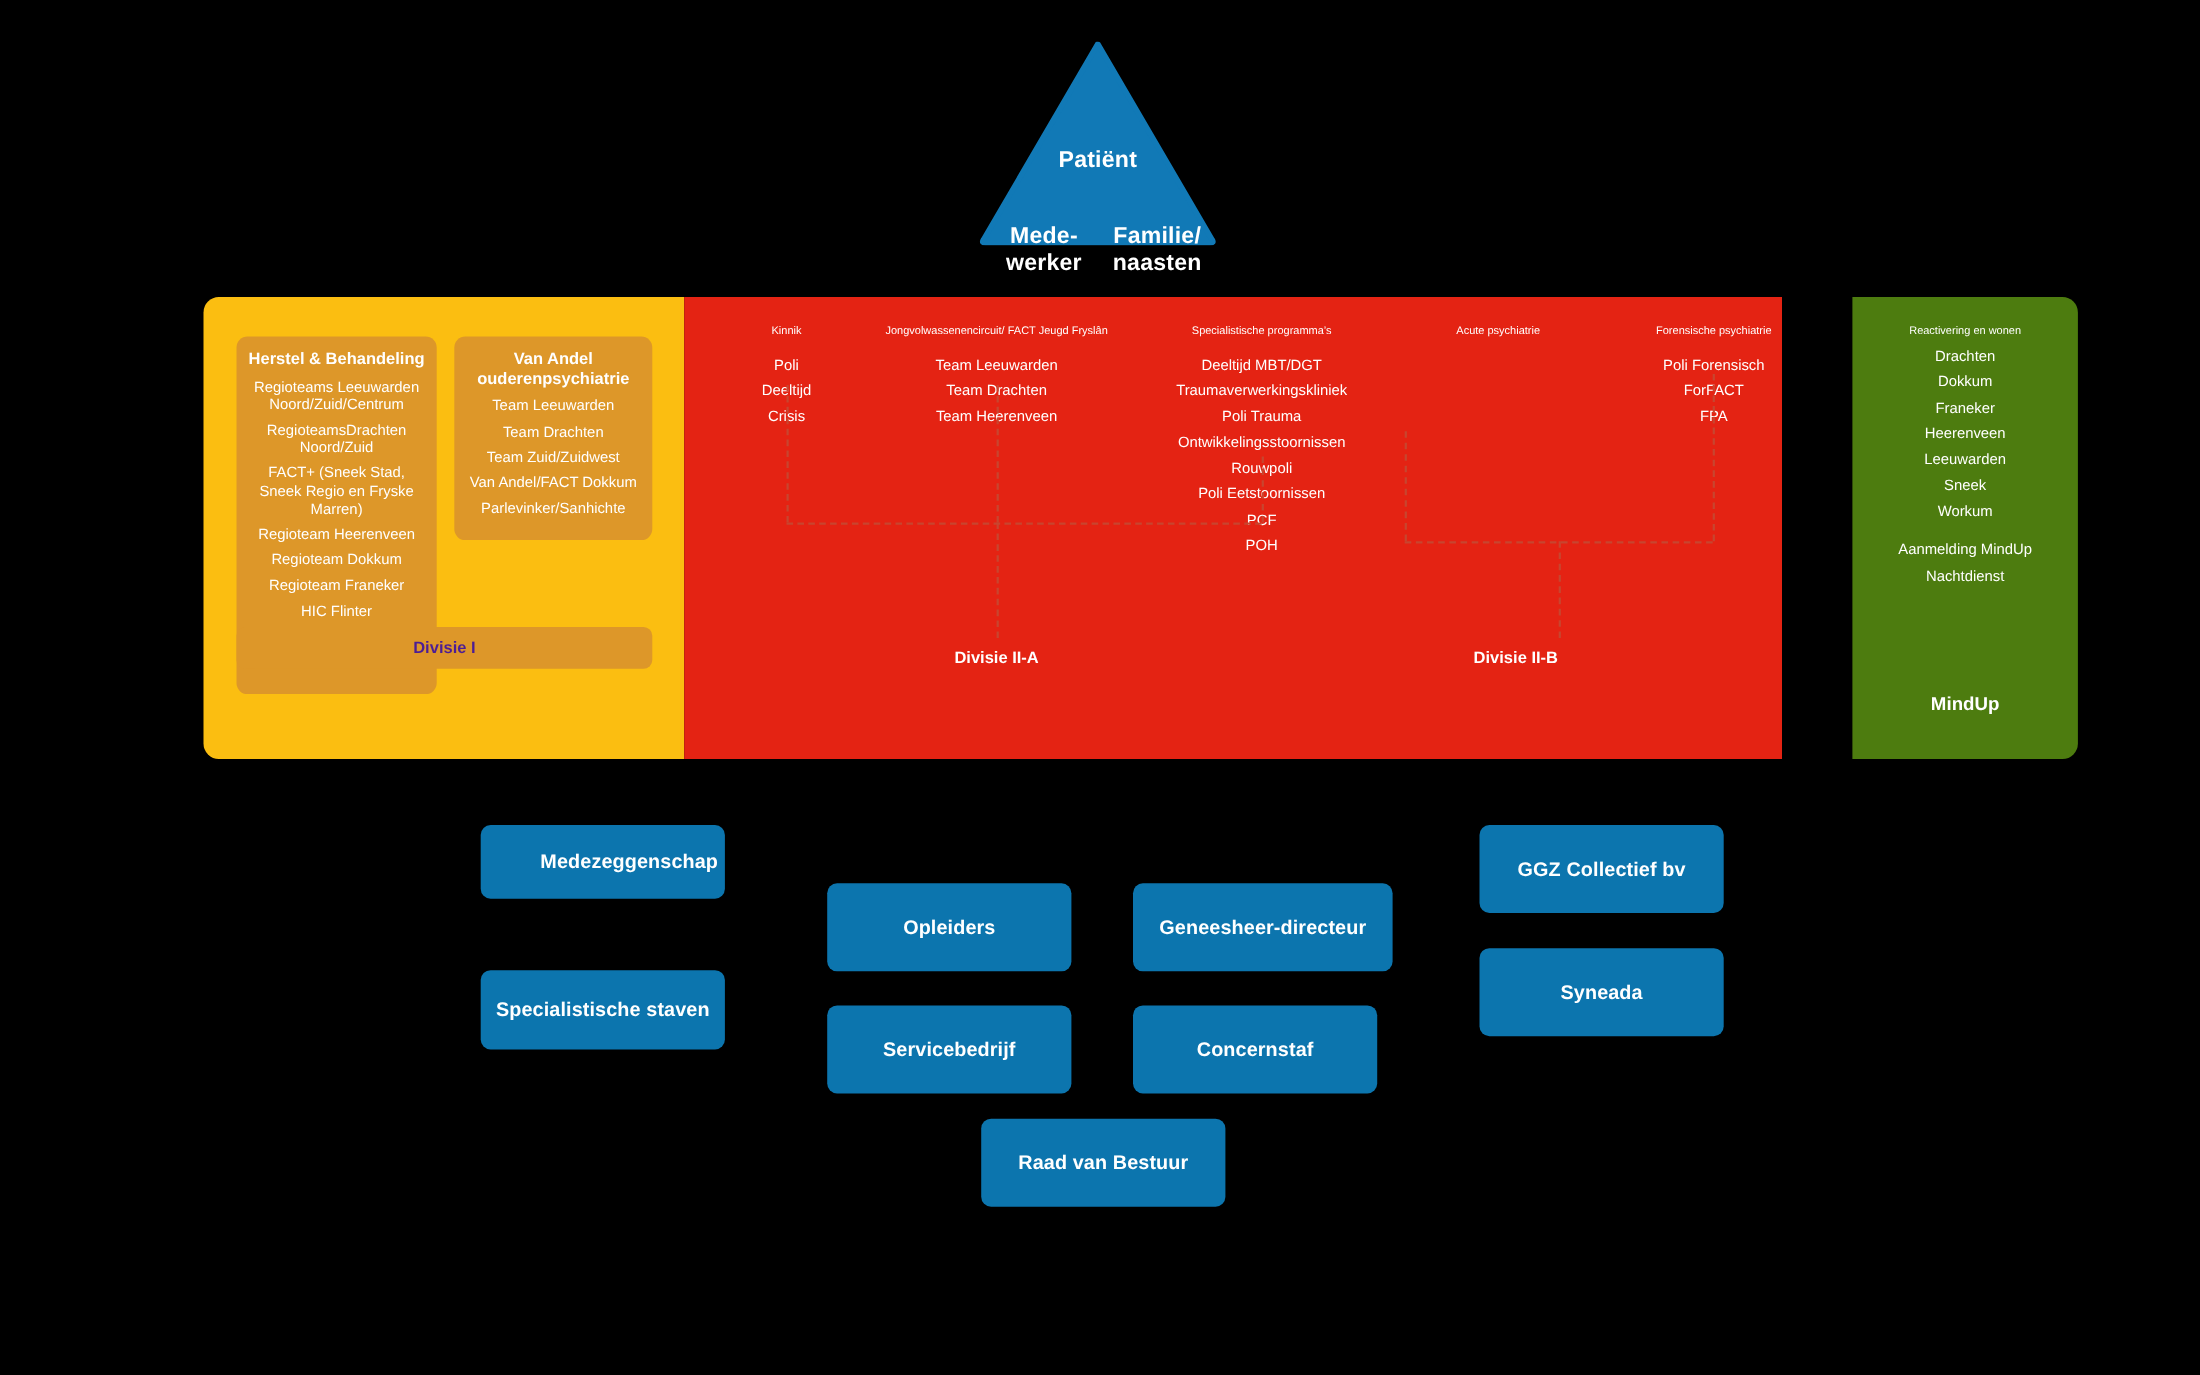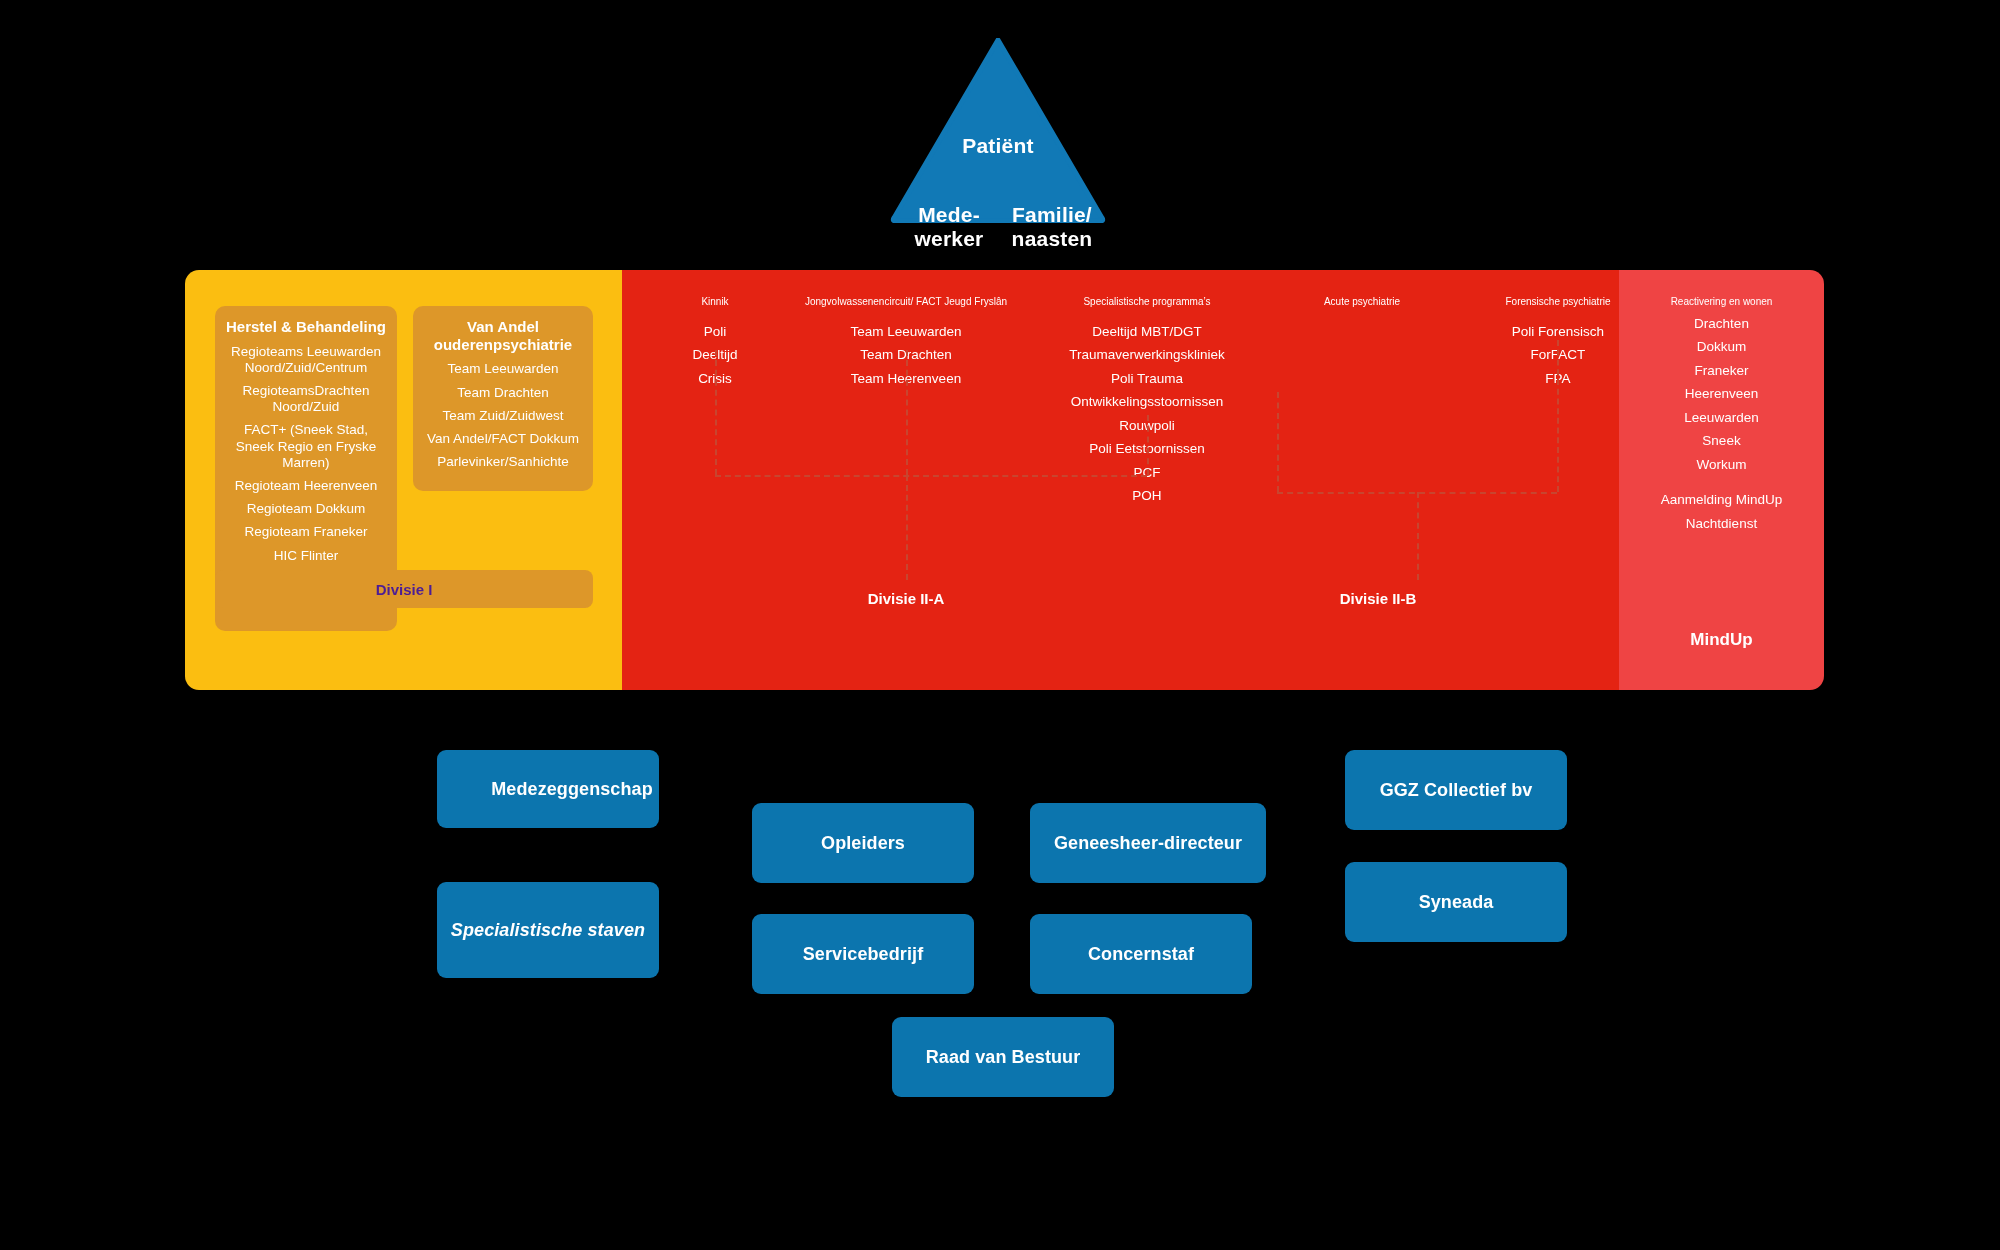--- a/index.html
+++ b/index.html
@@ -28,21 +28,21 @@
   }
   #tri-patient { left: 0; width: 216px; top: 96px; font-size: 21px; }
   #tri-mede  { left: 16px;  width: 86px; top: 165px; font-size: 21px; }
   #tri-fam   { left: 112px; width: 100px; top: 165px; font-size: 21px; }
 
   
   .band { position: absolute; top: 270px; height: 420px; }
   #band-yellow { left: 185px; width: 437px; background: #FBBE11;
                  border-radius: 14px 0 0 14px; }
   #band-red    { left: 622px; width: 998px; background: #E42313; }
-  #band-green  { left: 1619px; width: 205px; background: #ef4444;
+  #band-green  { left: 1684px; width: 205px; background: #4d7c0f;
                  border-radius: 0 14px 14px 0; }
 
   
   .ycard {
     position: absolute;
     background: #DD9729;
     border-radius: 10px;
     color: #fff;
     text-align: center;
     padding: 12px 8px 14px;
@@ -235,23 +235,23 @@
           <li>Sneek</li>
           <li>Workum</li>
           <li class="spacer"></li>
           <li>Aanmelding MindUp</li>
           <li>Nachtdienst</li>
         </ul>
     </div>
     <div id="mindup-label">MindUp</div>
   </div>
 
-  <div class="bbox" style="left:437px; top:750px; width:222px; height:78px;padding-left:48px;">Medezeggenschap</div>
-
-  <div class="bbox" style="left:437px; top:882px; width:222px; height:96px;font-style:italic;">Specialistische staven</div>
+  <div class="bbox" style="left:437px; top:750px; width:222px; height:67px;padding-left:48px;">Medezeggenschap</div>
+
+  <div class="bbox" style="left:437px; top:882px; width:222px; height:72px;">Specialistische staven</div>
 
   <div class="bbox" style="left:752px; top:803px; width:222px; height:80px;">Opleiders</div>
 
   <div class="bbox" style="left:752px; top:914px; width:222px; height:80px;">Servicebedrijf</div>
 
   <div class="bbox" style="left:1030px; top:803px; width:236px; height:80px;">Geneesheer-directeur</div>
 
   <div class="bbox" style="left:1030px; top:914px; width:222px; height:80px;">Concernstaf</div>
 
   <div class="bbox" style="left:1345px; top:750px; width:222px; height:80px;">GGZ Collectief bv</div>

